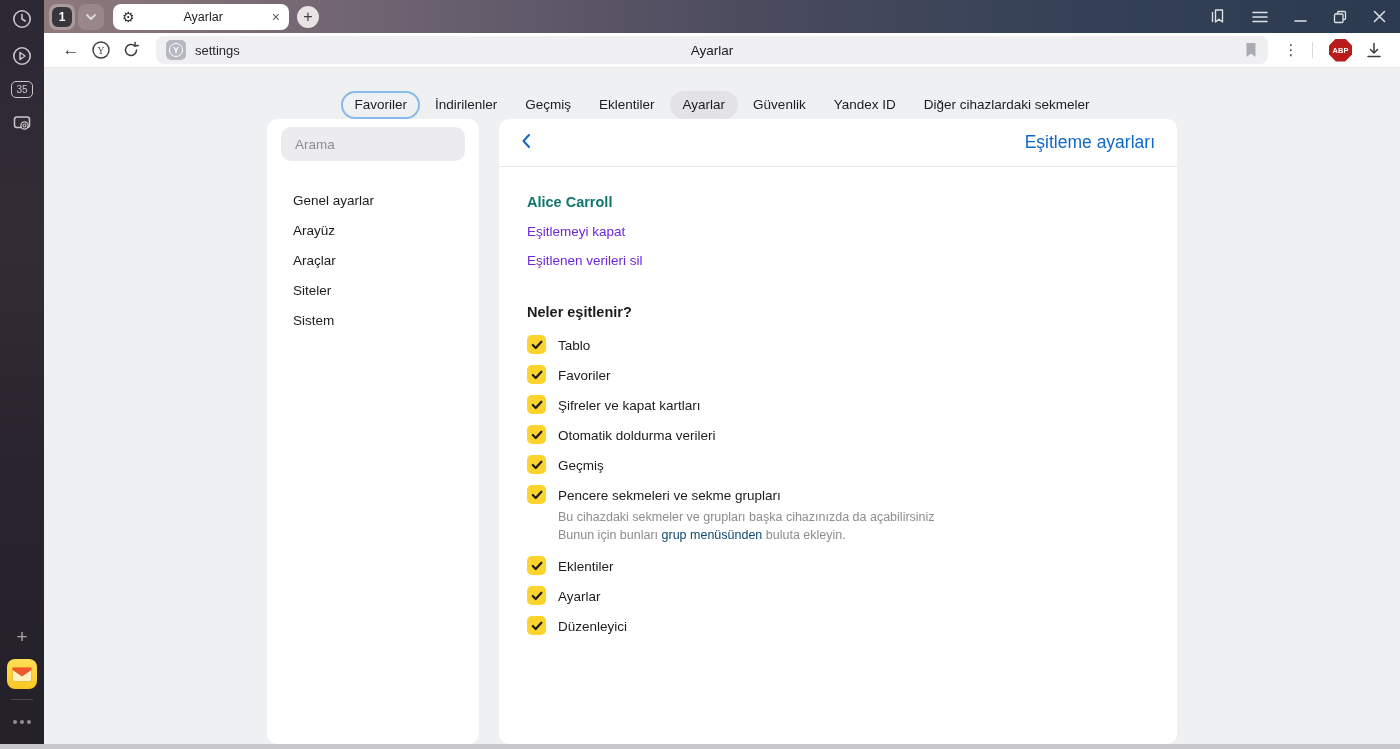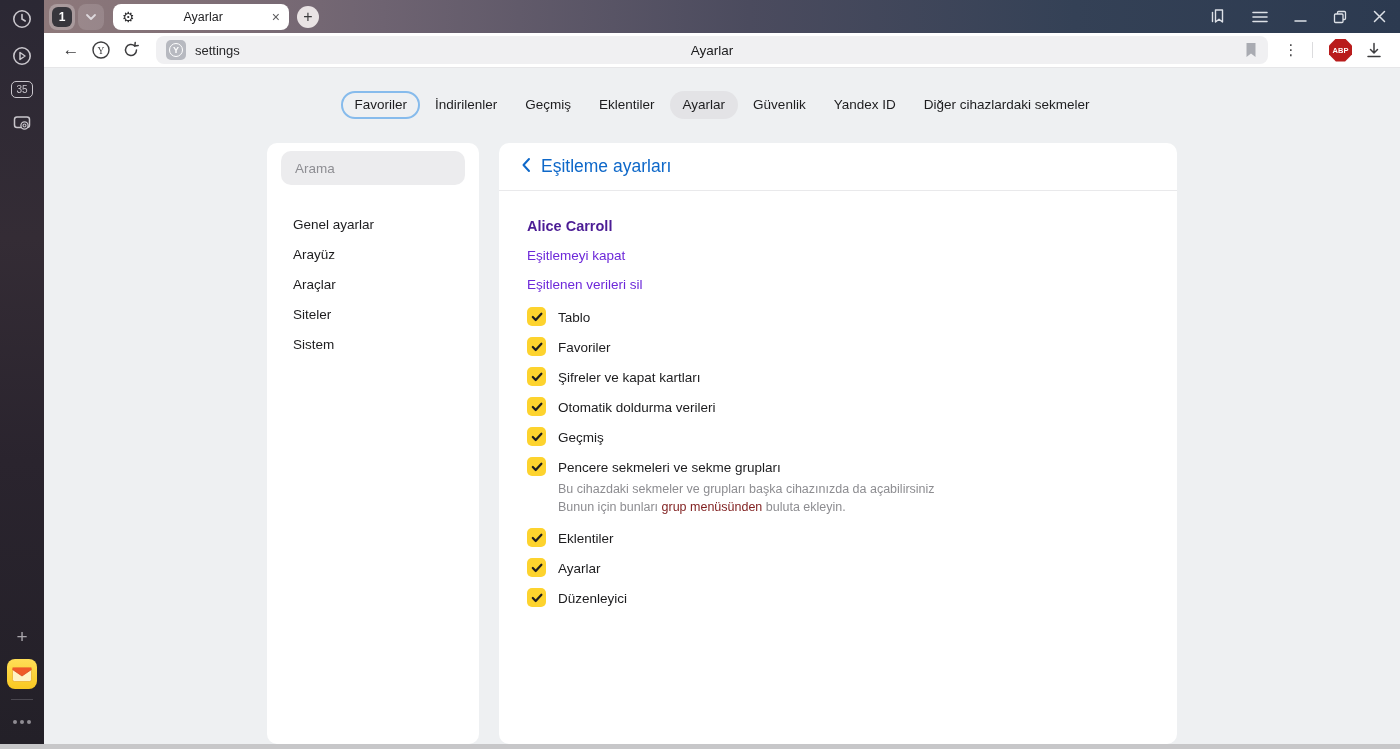--- a/index.html
+++ b/index.html
@@ -66,47 +66,47 @@
   .dl-btn { width:28px; display:flex; align-items:center; justify-content:center; }
 
   
   .page { flex:1; display:flex; flex-direction:column; overflow:hidden; }
   .settings-tabs { margin-top:23px; display:flex; justify-content:center; align-items:center; gap:2px; }
   .tab-pill { font-family:inherit; font-size:13.5px; color:#1d1d1f; background:transparent; border:2px solid transparent;
               border-radius:15px; padding:4px 11px; line-height:1.2; cursor:default; white-space:nowrap; }
   .tab-pill.outlined { border-color:#86bbec; }
   .tab-pill.active { background:#e3e3e6; }
 
-  .cards { display:flex; justify-content:center; gap:20px; margin-top:24px; flex:1; }
+  .cards { display:flex; justify-content:center; gap:20px; flex:1; }
   .card { background:#fff; border-radius:10px; }
   .nav-card { width:212px; padding:8px 14px; }
   .search-box { width:100%; height:34px; background:#ececee; border:none; border-radius:10px;
                 padding:0 14px; font-family:inherit; font-size:13.5px; color:#2a2a2c; outline:none; }
   .search-box::placeholder { color:#8e8e93; }
   .nav-list { margin-top:24px; }
   .nav-item { font-size:13.5px; color:#1d1d1f; padding:7.5px 12px; cursor:default; }
 
   .content-card { width:678px; display:flex; flex-direction:column; }
   .panel-header { height:48px; flex:0 0 48px; display:flex; align-items:center; gap:10px;
-                  padding:0 22px; border-bottom:1px solid #e9e9eb; }
+                  padding:0 22px; border-bottom:1px solid #e9e9eb;justify-content:space-between; }
   .panel-title { font-size:17.5px; color:#0e68c9; }
   .panel-body { padding:27px 28px 0; }
-  .account-name { font-size:14.5px; font-weight:bold; color:#4c1d95; }
+  .account-name { font-size:14.5px; font-weight:bold; color:#0f766e; }
   .text-link { display:inline-block; font-size:13.5px; color:#6d28d9; text-decoration:none; margin-top:15px; cursor:pointer; }
   .link-row { line-height:1; }
   .section-title { margin-top:36px; font-size:14.5px; font-weight:bold; color:#1c1c1e; }
 
   .sync-list { margin-top:15px; }
   .sync-item { display:flex; align-items:flex-start; gap:12px; margin-bottom:10px; }
   .checkbox { width:19px; height:19px; flex:0 0 19px; border-radius:5px; background:#fdd32e;
               display:flex; align-items:center; justify-content:center; cursor:pointer; }
   .sync-item-body { padding-top:1px; }
   .sync-item-label { font-size:13.5px; color:#1c1c1e; line-height:18px; }
   .sync-item-desc { display:block; font-size:12.5px; color:#8d8d91; line-height:17.5px; margin:4px 0 2px; }
-  .inline-link { color:#7f1d1d; text-decoration:none; cursor:pointer; }
+  .inline-link { color:#0c4a6e; text-decoration:none; cursor:pointer; }
 </style>
 </head>
 <body>
 
 <div class="window">
 
   <div class="side-rail">
     <div class="rail-top">
       <div class="rail-btn">
         <svg width="22" height="22" viewBox="0 0 22 22">
@@ -279,20 +279,21 @@
                 </svg>
             </span>
             <span class="panel-title">Eşitleme ayarları</span>
           </header>
 
           <div class="panel-body">
             <div class="account-name">Alice Carroll</div>
             <div class="link-row"><a class="text-link">Eşitlemeyi kapat</a></div>
             <div class="link-row"><a class="text-link">Eşitlenen verileri sil</a></div>
 
+            <div class="section-title">Neler eşitlenir?</div>
 
             <div class="sync-list">
 
                 <div class="sync-item">
                   <span class="checkbox">
                     <svg width="12" height="10" viewBox="0 0 12 10">
                       <path d="M1.8 5l2.9 3 5.7-6.3" fill="none" stroke="#1e1e20" stroke-width="2.2" stroke-linecap="round" stroke-linejoin="round"></path>
                     </svg>
                   </span>
                   <span class="sync-item-body">

